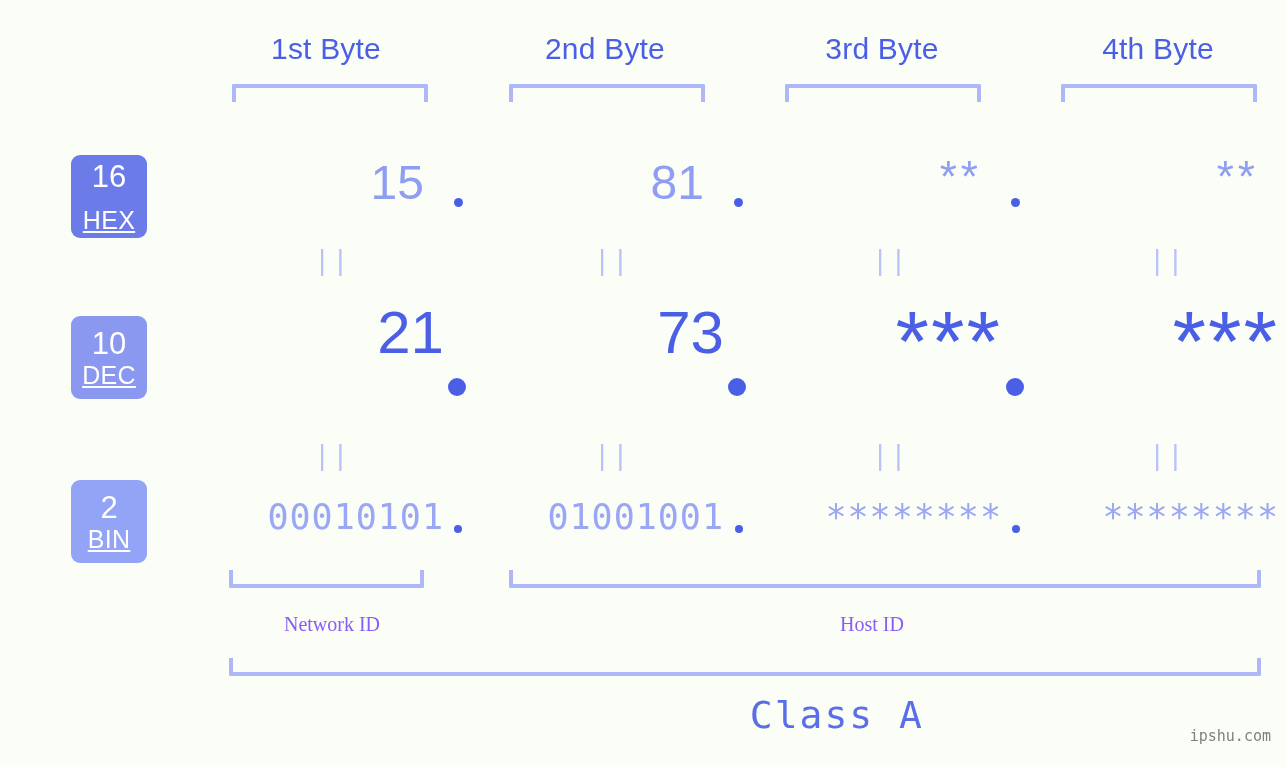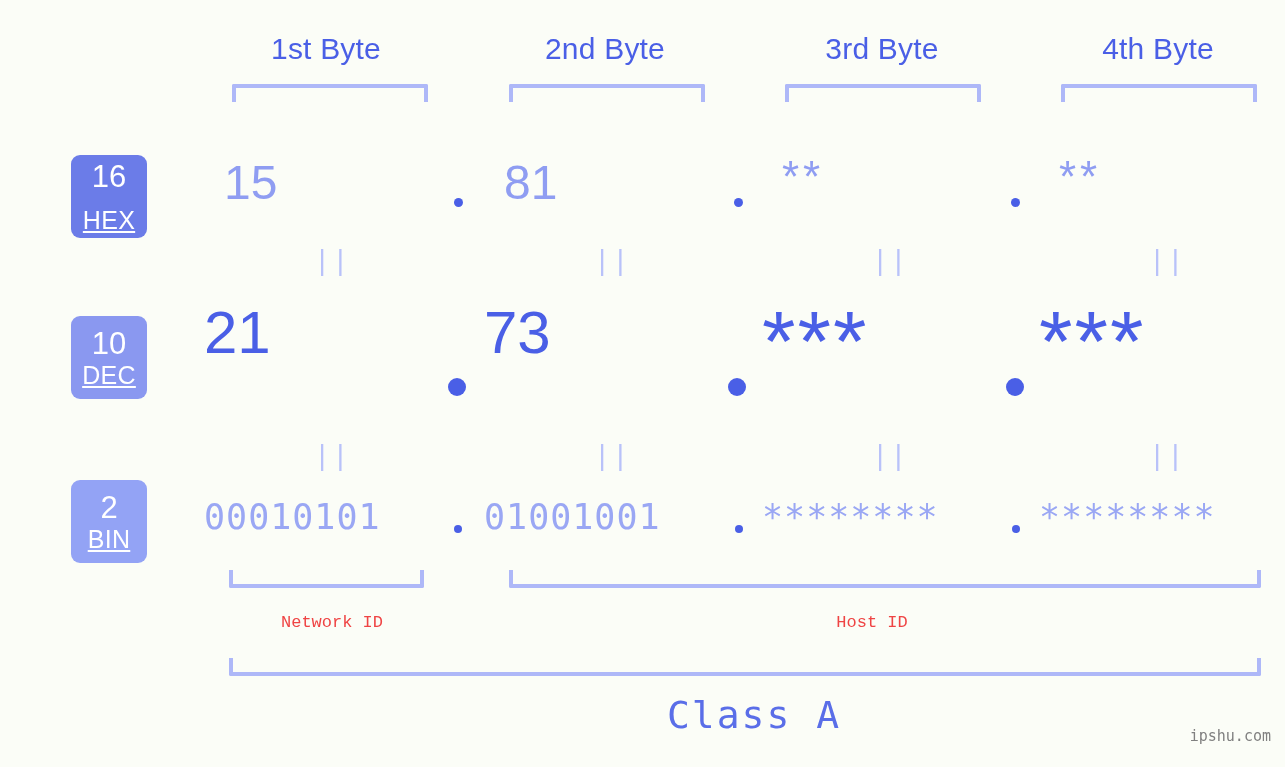--- a/index.html
+++ b/index.html
@@ -58,21 +58,21 @@
     align-items:center;
     justify-content:center;
     line-height:1;
   }
   .badge .num{ font-size:31px; font-weight:400; letter-spacing:0px; }
   .badge .nm { font-size:25px; font-weight:400; margin-top:4px; letter-spacing:.3px;text-decoration:underline;}
 
   
   .cell{
     position:absolute;
-    text-align:left;
+    text-align:right;
     white-space:nowrap;
     color:#8f9df2;
   }
   .dot{
     position:absolute;
     border-radius:50%;
     background:#4a5fe6;
   }
 
   
@@ -100,23 +100,23 @@
     font-size:27px;
     font-family:"DejaVu Sans Mono", monospace;
     line-height:1;
     letter-spacing:2px;
   }
 
   
   .id-label{
     position:absolute;
     text-align:center;
-    font-size:17px;
-    color:#ef4444;
-    font-family:Liberation Mono, monospace;
+    font-size:20px;
+    color:#8b5cf6;
+    font-family:Liberation Serif, serif;
     white-space:nowrap;
   }
   .class-label{
     position:absolute;
     text-align:center;
     font-size:38px;
     color:#5a6ee8;
     font-family:"DejaVu Sans Mono", monospace;
     white-space:nowrap;
     letter-spacing:2px;
@@ -199,17 +199,17 @@
     <div class="dot" style="left:988px; top:525px; width:8px; height:8px;"></div>
   </div>
 
   <div class="bracket-up" style="left:205px; top:570px; width:195px;"></div>
   <div class="bracket-up" style="left:485px; top:570px; width:752px;"></div>
 
   <div class="id-label" style="left:190px; top:613px; width:236px;">Network ID</div>
   <div class="id-label" style="left:730px; top:613px; width:236px;">Host ID</div>
 
   <div class="bracket-up" style="left:205px; top:658px; width:1032px;"></div>
-  <div class="class-label" style="left:560px; top:693px; width:340px;">Class A</div>
+  <div class="class-label" style="left:560px; top:693px; width:340px;text-align:right;">Class A</div>
 
   <div class="watermark">ipshu.com</div>
 
 </div>
 
 </body></html>

